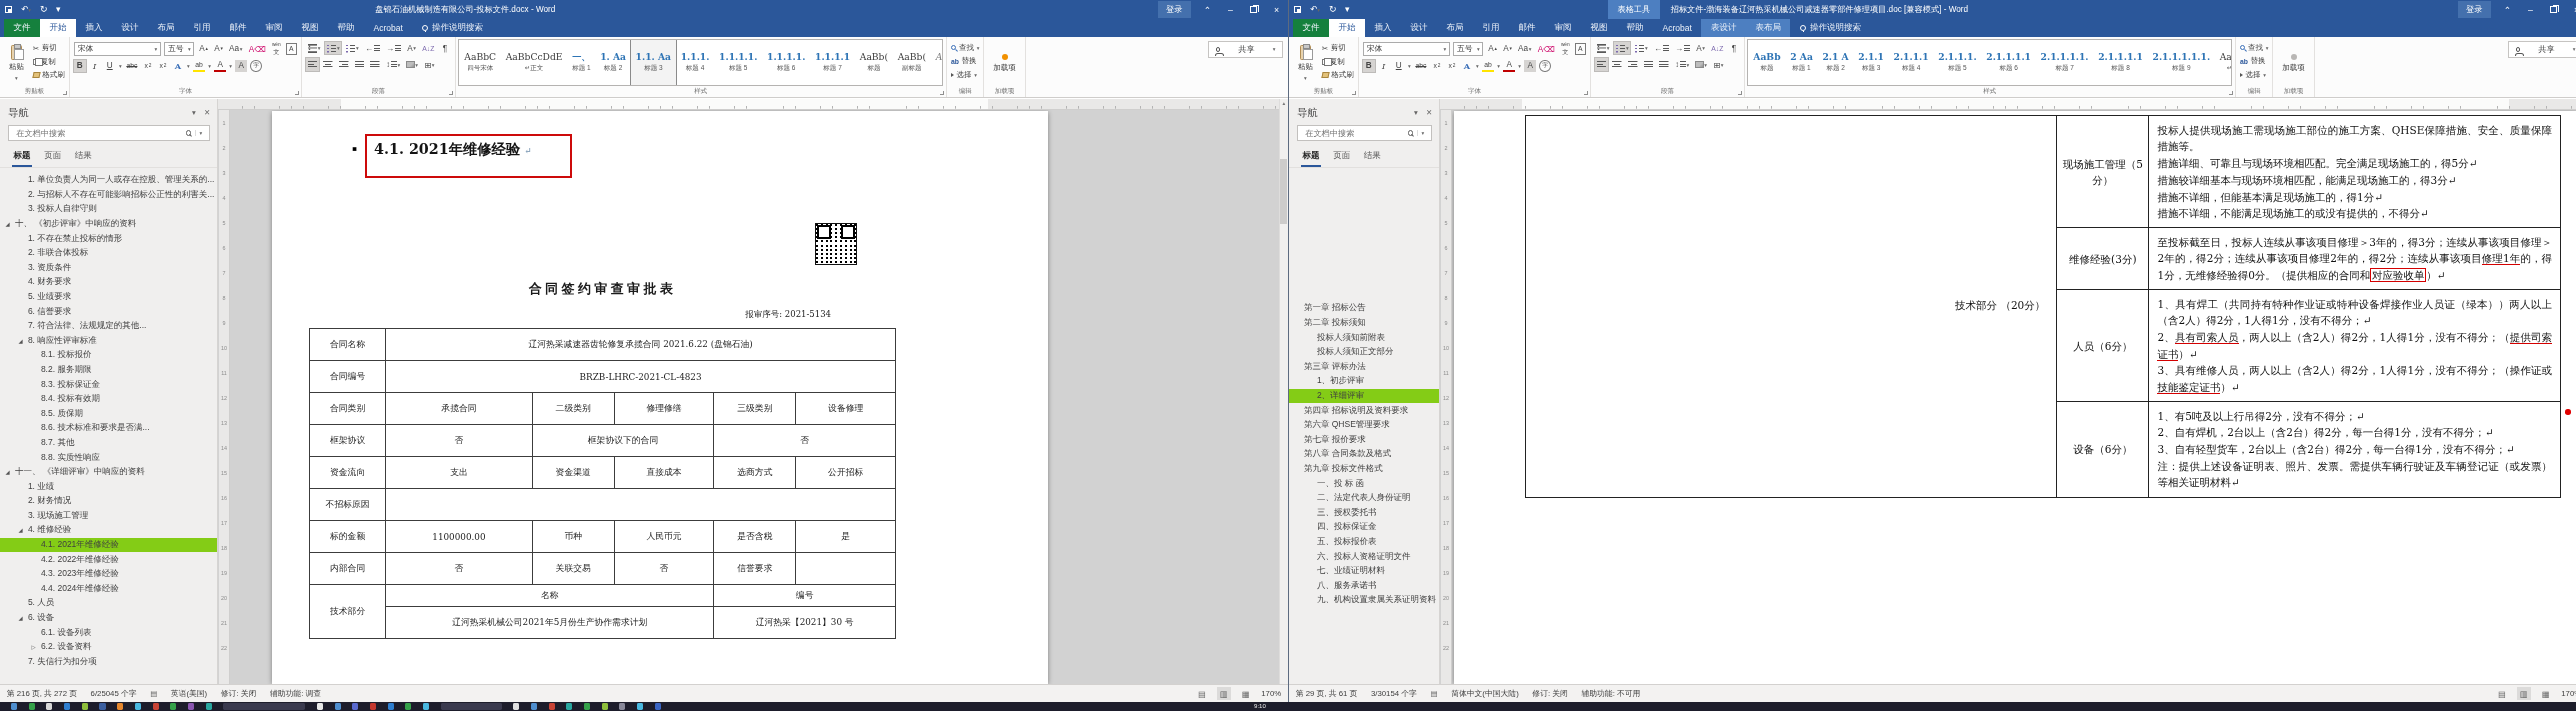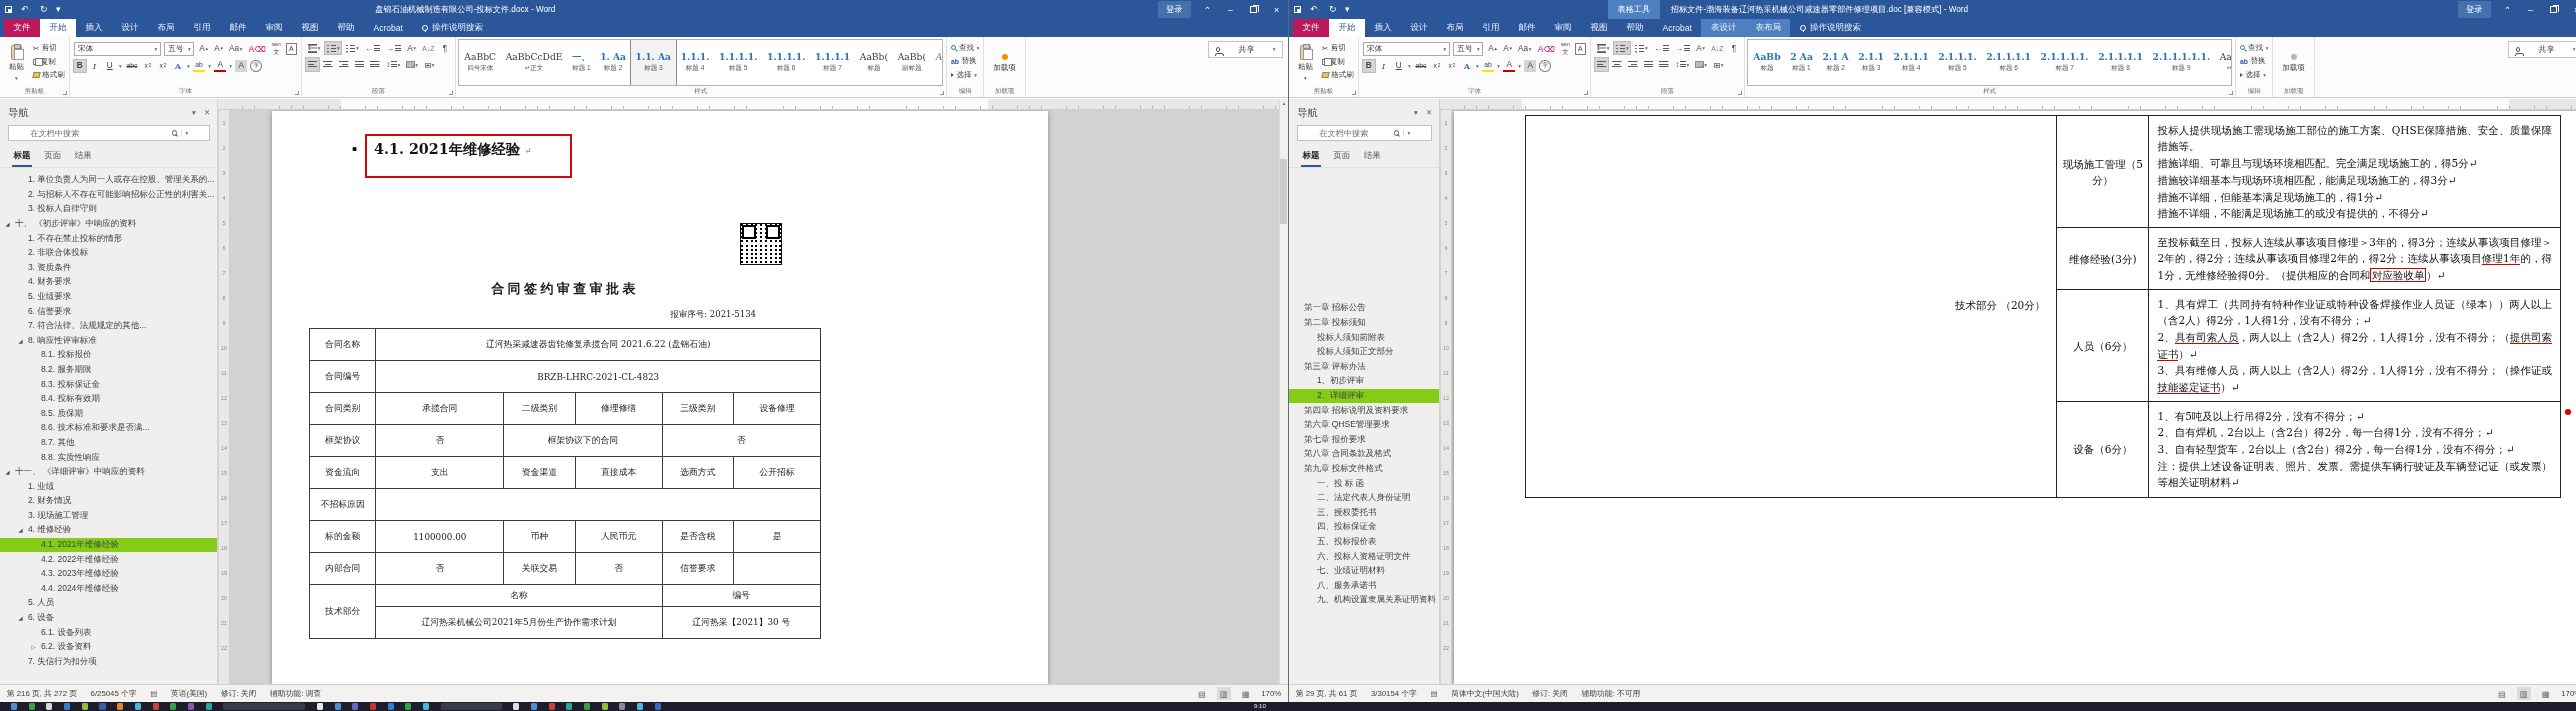--- a/index.html
+++ b/index.html
@@ -18,21 +18,21 @@
 .ctx-chip{background:#4d7fc1;height:100%;display:flex;align-items:center;padding:0 9.5px}
 .wtitle{white-space:nowrap}
 .tright{display:flex;align-items:center;height:100%;margin-left:auto}
 .signin{background:#4470ad;padding:2.7px 8.2px;margin-right:5.4px}
 .wbtn{width:23px;height:100%;display:flex;align-items:center;justify-content:center;font-size:8.8px}
 .rsq{width:6.1px;height:6.1px;border:0.7px solid #fff;position:relative;display:inline-block}
 .rsq::before{content:"";position:absolute;top:-2px;left:1.4px;width:5.4px;height:5.4px;border-top:0.7px solid #fff;border-right:0.7px solid #fff}
 
 .tabrow{height:18.4px;background:#2b579a;display:flex;align-items:stretch;color:#eef3fa;font-size:8.5px;padding-left:4.1px}
 .rtab{padding:0 9.5px;display:flex;align-items:center;white-space:nowrap}
-.rtab.file{background:#be185d}
+.rtab.file{background:#15803d}
 .rtab.sel{background:#fff;color:#2b579a}
 .rtab.ctx{background:#4d7fc1}
 .tellme{display:flex;align-items:center;gap:4.1px;padding:0 9.5px;white-space:nowrap}
 .bulb{width:6.1px;height:6.1px;border:0.7px solid #fff;border-radius:50%;position:relative;flex:none}
 .bulb::after{content:"";position:absolute;left:1.7px;bottom:-2px;width:1.4px;height:1.4px;background:#fff}
 
 .ribbon{height:61px;background:#fcfcfc;border-bottom:0.7px solid #cfcdcb;display:flex;position:relative;font-size:7.5px;color:#3b3b3b}
 .grp{position:relative;border-right:0.7px solid #e3e1df;padding:2.7px 4.1px 11px;display:flex;gap:4.1px;flex:none}
 .grp-lbl{position:absolute;bottom:1.4px;left:0;right:0;text-align:center;font-size:6.5px;color:#707070}
 .dlg{position:absolute;right:2px;bottom:2px;width:4.1px;height:4.1px;border-right:1px solid #8f8f8f;border-bottom:1px solid #8f8f8f}
@@ -86,21 +86,21 @@
 .addin-dot{width:6.1px;height:6.1px;border-radius:50%;display:inline-block}
 .dot-on{background:#f29100}.dot-off{background:#b9b7b5}
 .share{position:absolute;top:3.4px;right:4.8px;border:0.7px solid #c6c4c2;background:#fff;padding:2px 6.8px;display:flex;gap:18px;align-items:center;font-size:8.2px;color:#333}
 .person{width:4.8px;height:4.8px;border:0.7px solid #555;border-radius:50%;position:relative;flex:none}
 .person::after{content:"";position:absolute;left:-1.4px;top:4.8px;width:6.8px;height:2.7px;border:0.7px solid #555;border-bottom:none;border-radius:2.7px 2.7px 0 0}
 
 .nav{position:absolute;top:99px;bottom:17.7px;left:0;background:#f0efee;border-right:0.7px solid #d6d4d2;overflow:hidden}
 .left .nav{width:218px}.right .nav{width:151px}
 .nav-title{display:flex;justify-content:space-between;align-items:center;padding:6.8px 6.8px 2.7px 8.2px;font-size:10.2px;color:#3f3f3f}
 .nav-x{color:#666;font-size:7.5px;display:flex;gap:8.2px;align-items:center}
-.nav-search{margin:2.7px 6.8px 6.8px 8.2px;background:#fff;border:0.7px solid #c2c0be;height:15.7px;display:flex;align-items:center;padding:0 21px;gap:4.1px}
+.nav-search{margin:2.7px 6.8px 6.8px 8.2px;background:#fff;border:0.7px solid #c2c0be;height:15.7px;display:flex;align-items:center;padding:0 7px;gap:4.1px}
 .nav-search input{border:none;outline:none;flex:1;font-size:8.2px;min-width:0;background:transparent;color:#333;font-family:inherit}
 .nav-search .cv{border-left:0.7px solid #ddd;padding-left:3.4px}
 .nav-tabs{display:flex;padding:0 6.8px;border-bottom:0.7px solid #e2e0de;font-size:8.5px;color:#5a5a5a}
 .ntab{padding:2.7px 6.8px 4.8px;position:relative}
 .ntab.sel{color:#262626;font-weight:bold}
 .ntab.sel::after{content:"";position:absolute;left:5.4px;right:5.4px;bottom:0;height:2px;background:#2b579a}
 .nav-list{padding-top:4.8px;font-size:8.5px;color:#404040;overflow:hidden}
 .right .nav-list{padding-top:133px}
 .nitem{height:14.6px;display:flex;align-items:center;white-space:nowrap;overflow:hidden;padding-left:calc(5.4px + (var(--lvl,1) - 1)*13px)}
 .nitem .arr{flex:none;width:9.5px;font-size:5.4px;color:#555}
@@ -116,21 +116,21 @@
 .vruler{position:absolute;top:11px;bottom:0;left:1.4px;width:10.2px;background:#e9e8e7;border-right:0.7px solid #cfcecd;z-index:3}
 .rnum{height:25px;display:flex;align-items:center;justify-content:center;font-size:5.4px;color:#8c8c8c}
 .page{position:absolute;top:12.3px;bottom:0;background:#fff;box-shadow:0 0.7px 4.8px rgba(0,0,0,.4)}
 .left .page{left:54px;width:776px}
 .right .page{left:14.3px;width:1123px}
 
 .heading{margin:23px 0 0 80px;display:flex;align-items:flex-start;gap:8.2px;font-family:"DejaVu Serif",serif}
 .hbullet{font-size:7.5px;margin-top:9.5px}
 .hbox{border:2px solid #cd0a0a;padding:4.1px 38px 16.3px 6.8px;font-size:14.3px;font-weight:bold;color:#141414;display:flex;gap:4.1px;align-items:flex-start}
 .pmark{color:#8fa8bf;font-size:8.8px;margin-top:5.4px}
-.formwrap{position:absolute;left:37px;top:86px;width:512px;font-family:"DejaVu Serif",serif;color:#1c1c1c}
+.formwrap{position:absolute;left:37px;top:86px;width:587px;font-family:"DejaVu Serif",serif;color:#1c1c1c}
 .qr{position:absolute;right:39px;top:2.7px;width:42px;height:42px;border:1.4px solid #111;background:repeating-linear-gradient(90deg,#000 0 2px,#fff 2px 4.8px),repeating-linear-gradient(#000 0 2px,#fff 2px 4.1px);background-blend-mode:screen}
 .qr::before,.qr::after{content:"";position:absolute;width:9.5px;height:9.5px;border:2px solid #000;background:#fff}
 .qr::before{left:1.4px;top:1.4px}.qr::after{right:1.4px;top:1.4px}
 .ftitle{padding-top:60px;text-align:center;font-size:13px;font-weight:bold;letter-spacing:3.4px}
 .fserial{margin:11px 65px 6.8px 0;text-align:right;font-size:8.5px}
 .ftable{width:100%;border-collapse:collapse;font-size:8.8px;table-layout:fixed}
 .ftable td{border:0.7px solid #3c3c3c;text-align:center;padding:2.7px 4.1px;height:32px;overflow:hidden}
 .ftable td.ctr{height:22px}
 
 .critwrap{position:relative;width:100%;height:100%}

